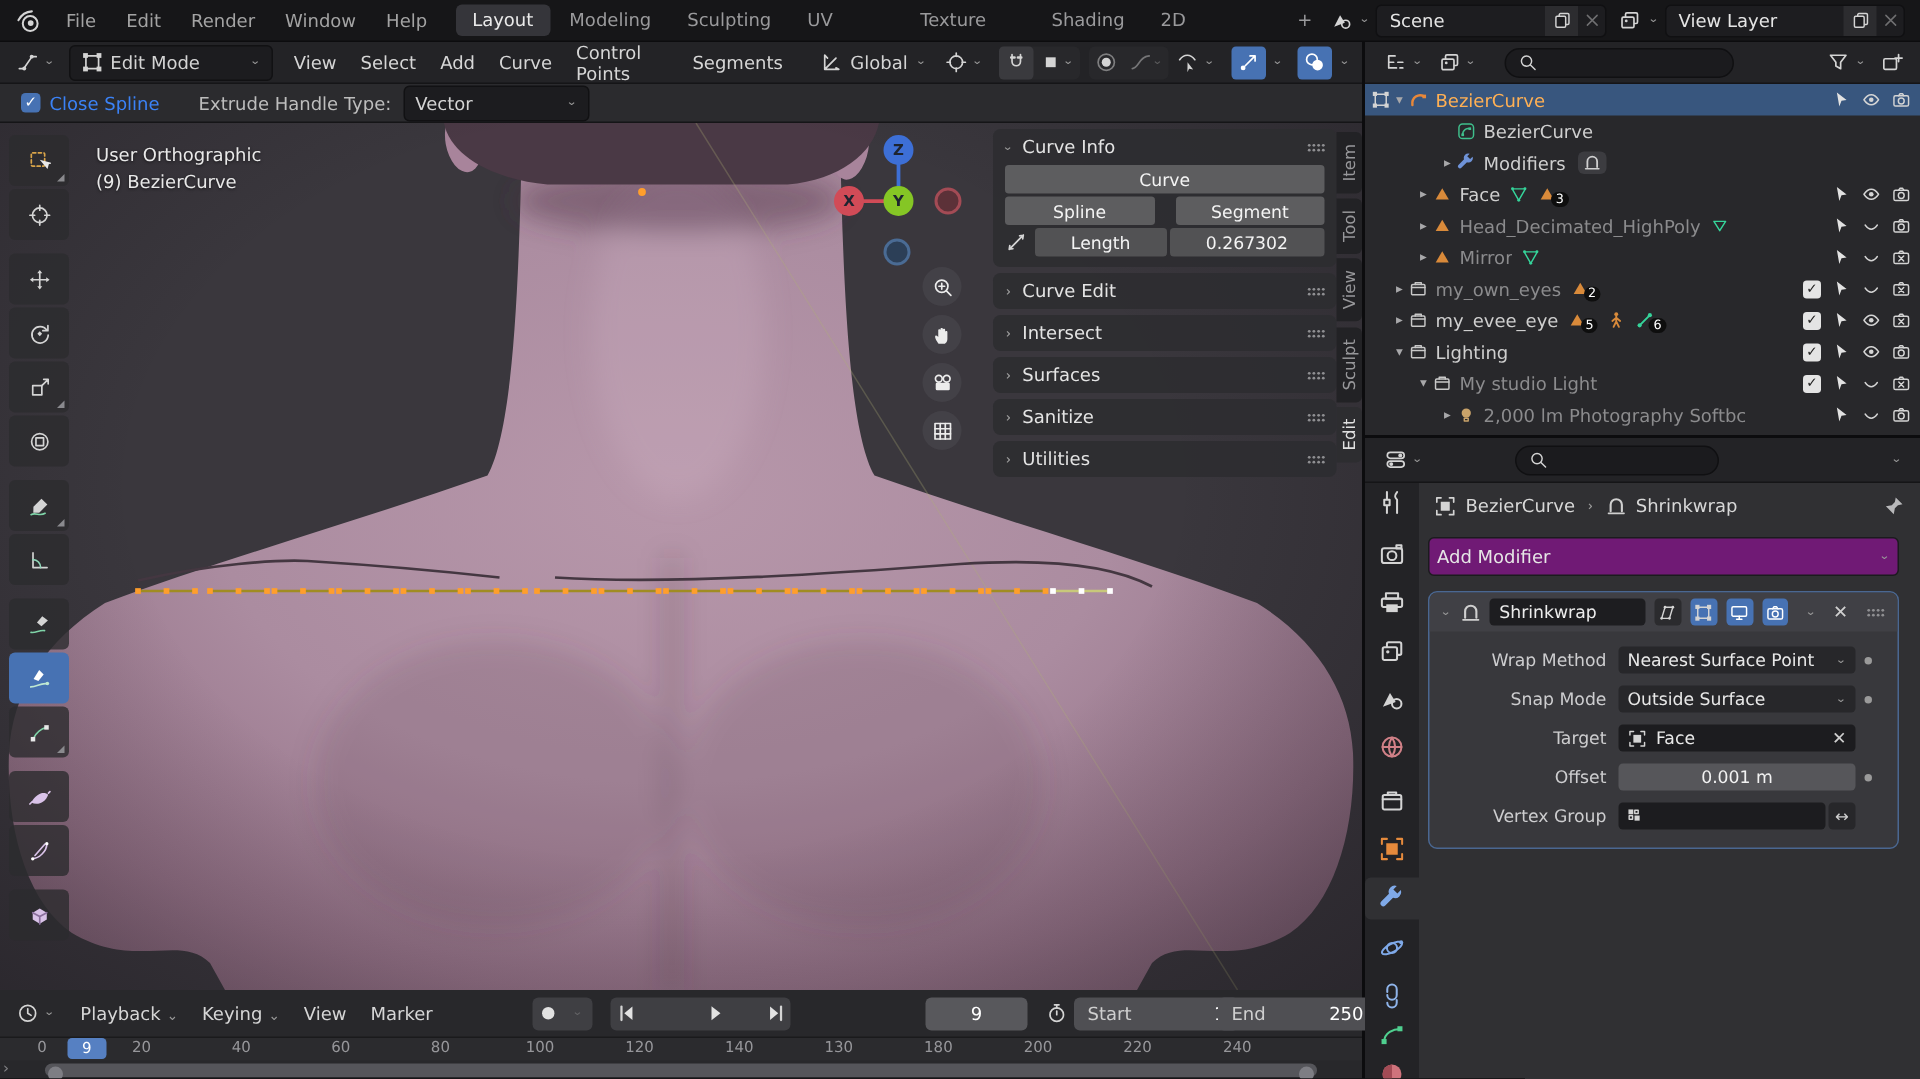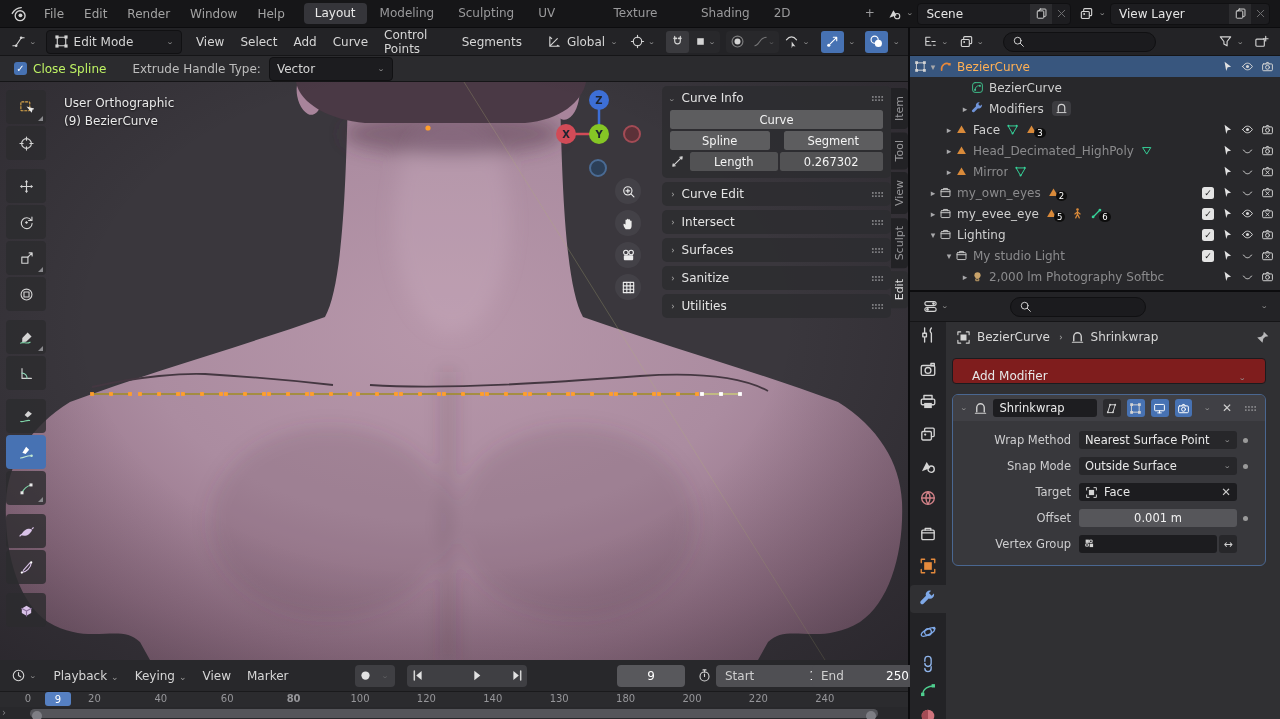--- a/index.html
+++ b/index.html
@@ -87,21 +87,21 @@
   .cnt{background:#0e0e0e;color:#fff;font-size:8.5px;border-radius:7px;padding:0 3px;margin-left:-4px;margin-top:7px}
   .ocheck{width:12px;height:12px;border-radius:2.5px;background:#e4e4e4;color:#222;font-size:9px;display:inline-flex;align-items:center;justify-content:center}
   
   #props{position:absolute;left:0;top:264px;width:370px;height:427px;background:#303033}
   #propsHeader{height:30px;display:flex;align-items:center;background:#232326;border-bottom:1px solid #151517;box-sizing:border-box}
   #propStrip{position:absolute;left:0;top:30px;width:36px;bottom:0;background:#232326}
   .ptab{position:absolute;left:0;width:36px;height:28px;display:flex;align-items:center;justify-content:center}
   .ptab.active{background:#303033;border-radius:4px 0 0 4px}
   #propBody{position:absolute;left:36px;top:30px;right:0;bottom:0}
   .crumbs{display:flex;align-items:center;gap:6px;height:30px;padding:0 10px;color:#d8d8d8}
-  .addmod{display:flex;align-items:flex-end;height:24px;margin:6px 14px 10px 6px;background:#7f1d1d;border:1px solid #1b1b1e;border-radius:4px;padding:0 19px;color:#e6e6e6}
+  .addmod{display:flex;align-items:center;height:24px;margin:6px 14px 10px 6px;background:#701a75;border:1px solid #1b1b1e;border-radius:4px;padding:0 5px;color:#e6e6e6}
   #modPanel{margin:0 14px 0 6px;background:#38383c;border:1px solid #4a6791;border-radius:6px;overflow:hidden}
   #modHead{height:26px;background:#404045;display:flex;align-items:center;padding:0 7px;gap:5px}
   .namefield{background:#1d1d20;border-radius:3px;height:18px;display:flex;align-items:center;padding:0 7px;color:#ececec;width:96px;font-size:11.5px}
   .mtgl{width:19px;height:18px;display:flex;align-items:center;justify-content:center;border-radius:3px;background:#2b2b2e;margin-left:1px}
   .mtgl.on{background:#4772b3}
   .mrow{display:flex;align-items:center;height:26px;padding-right:6px}
   .mlabel{width:118px;text-align:right;color:#cdcdcf;font-size:11.5px;padding-right:8px;flex:none;white-space:nowrap}
   .wgt{width:158px;height:18px;border-radius:3px;display:flex;align-items:center;font-size:11.5px;box-sizing:border-box}
   .wgt.drop{background:#27272a;padding:0 6px;color:#e8e8e8;justify-content:space-between}
   .wgt.obj{background:#1c1c1f;padding:0 6px;color:#e8e8e8;gap:6px}
@@ -356,21 +356,21 @@
             </span>
           </span>
         <span class="tgl">
             <span class="chevt">⌄</span>
           </span>
       </span>
     </div>
 
     <div id="tset">
       <span class="cbx">✓</span>
-      <span style="color:#bef264">Close Spline</span>
+      <span style="color:#3b82f6">Close Spline</span>
       <span style="margin-left:26px;color:#bdbdbd">Extrude Handle Type:</span>
       <span class="dd" style="margin-left:8px;width:108px">
         <span style="flex:1">Vector</span>
         <span class="chevt">⌄</span>
       </span>
     </div>
 
     <div id="vp">
       <svg class="scene" width="908" height="578" viewBox="0 0 908 578">
         <defs>
@@ -973,21 +973,21 @@
           <span style="color:#cfcfcf">End</span>
             <span>250</span>
         </span>
       </div>
       <div id="ruler">
         <div id="playheadChip" style="left: 44.88px;">9</div>
       <span class="tick" style="left: 28px;">0</span>
           <span class="tick" style="left: 94.4px;">20</span>
           <span class="tick" style="left: 160.8px;">40</span>
           <span class="tick" style="left: 227.2px;">60</span>
-          <span class="tick" style="left: 293.6px; font-weight: bold;">80</span>
+          <span class="tick" style="left: 293.6px;">80</span>
           <span class="tick" style="left: 360px;">100</span>
           <span class="tick" style="left: 426.4px;">120</span>
           <span class="tick" style="left: 492.8px;">140</span>
           <span class="tick" style="left: 559.2px;">130</span>
           <span class="tick" style="left: 625.6px;">180</span>
           <span class="tick" style="left: 692px;">200</span>
           <span class="tick" style="left: 758.4px;">220</span>
           <span class="tick" style="left: 824.8px;">240</span>
         </div>
 

